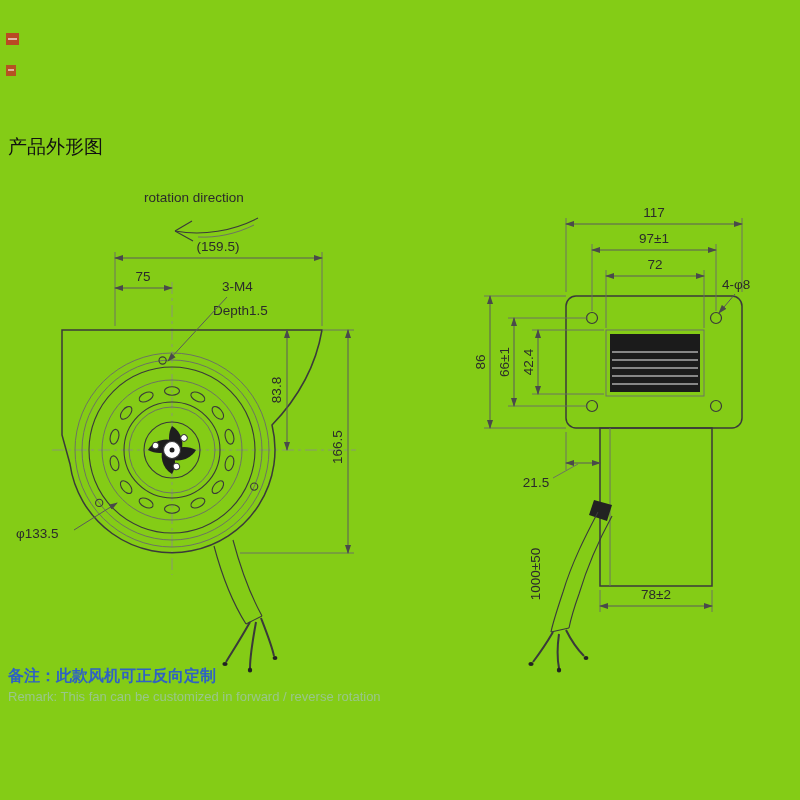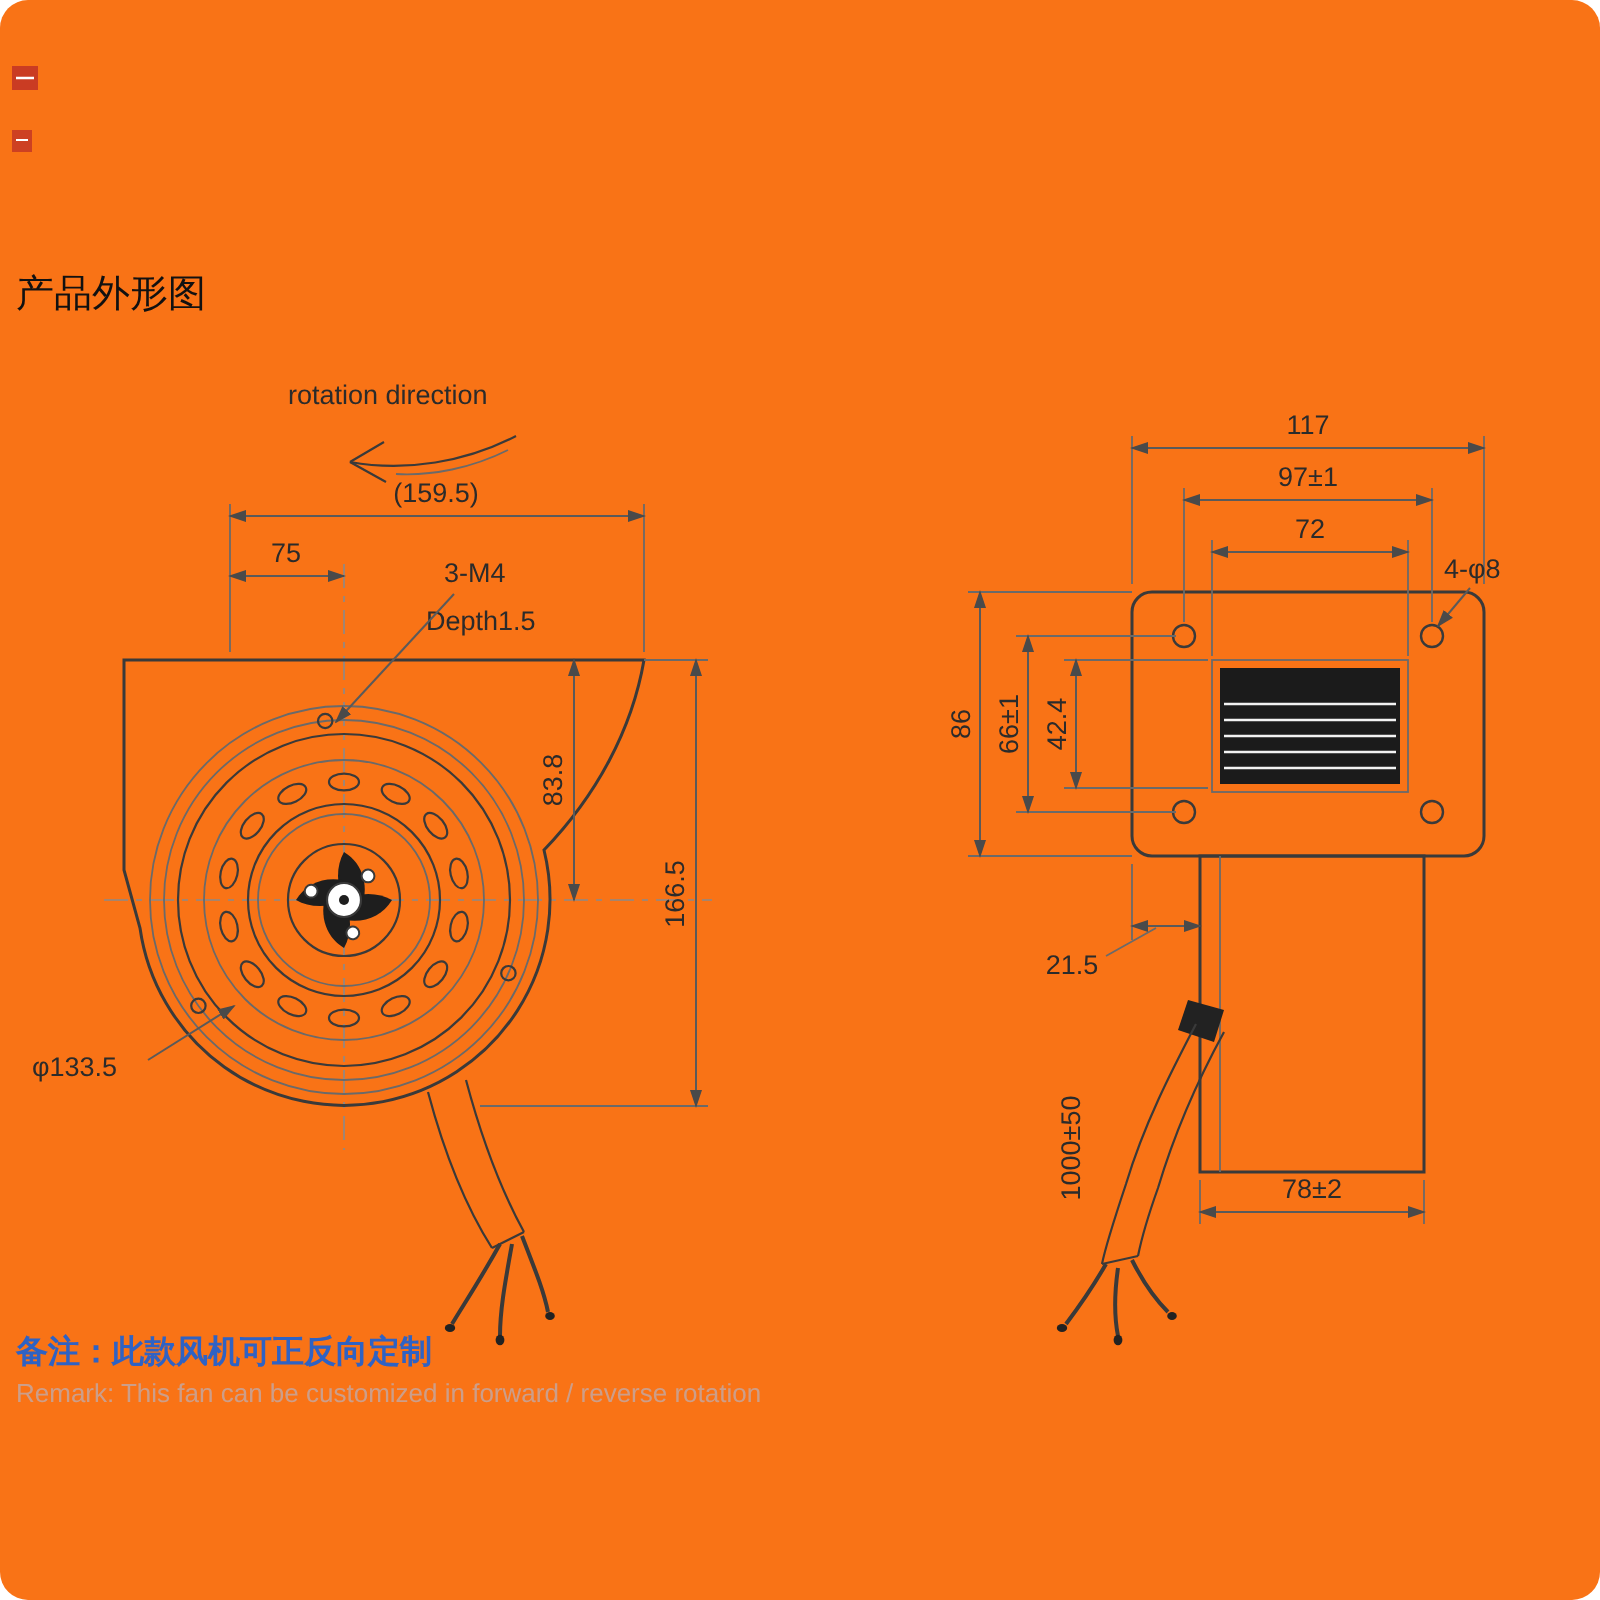--- a/index.html
+++ b/index.html
@@ -1,17 +1,17 @@
 <!DOCTYPE html>
 <html><head>
 <meta charset="utf-8">
 <style>
   html,body{margin:0;padding:0;background:#ffffff;}
-  .canvas{position:relative;width:800px;height:800px;background:#f97316;overflow:hidden;
-          font-family:"Liberation Sans", sans-serif;border-radius:14px;}
+  .canvas{position:relative;width:800px;height:800px;background:#84cc16;overflow:hidden;
+          font-family:"Liberation Sans", sans-serif;}
   svg{position:absolute;left:0;top:0;}
   text{font-family:"Liberation Sans", sans-serif;fill:#2b2b2b;}
   .dimtxt{font-size:13.5px;}
   .dimtxt-mid{font-size:13.5px;text-anchor:middle;}
   .title{font-size:19px;fill:#111;}
   .note-cn{font-size:16px;font-weight:bold;fill:#2f62c4;}
   .note-en{font-size:13px;fill:#a9c2ea;opacity:.55;}
   .ln{stroke:#3a3a3a;stroke-width:1.5;fill:none;}
   .ln2{stroke:#3a3a3a;stroke-width:1.1;fill:none;}
   .thin{stroke:#6a6a6a;stroke-width:.9;fill:none;}

